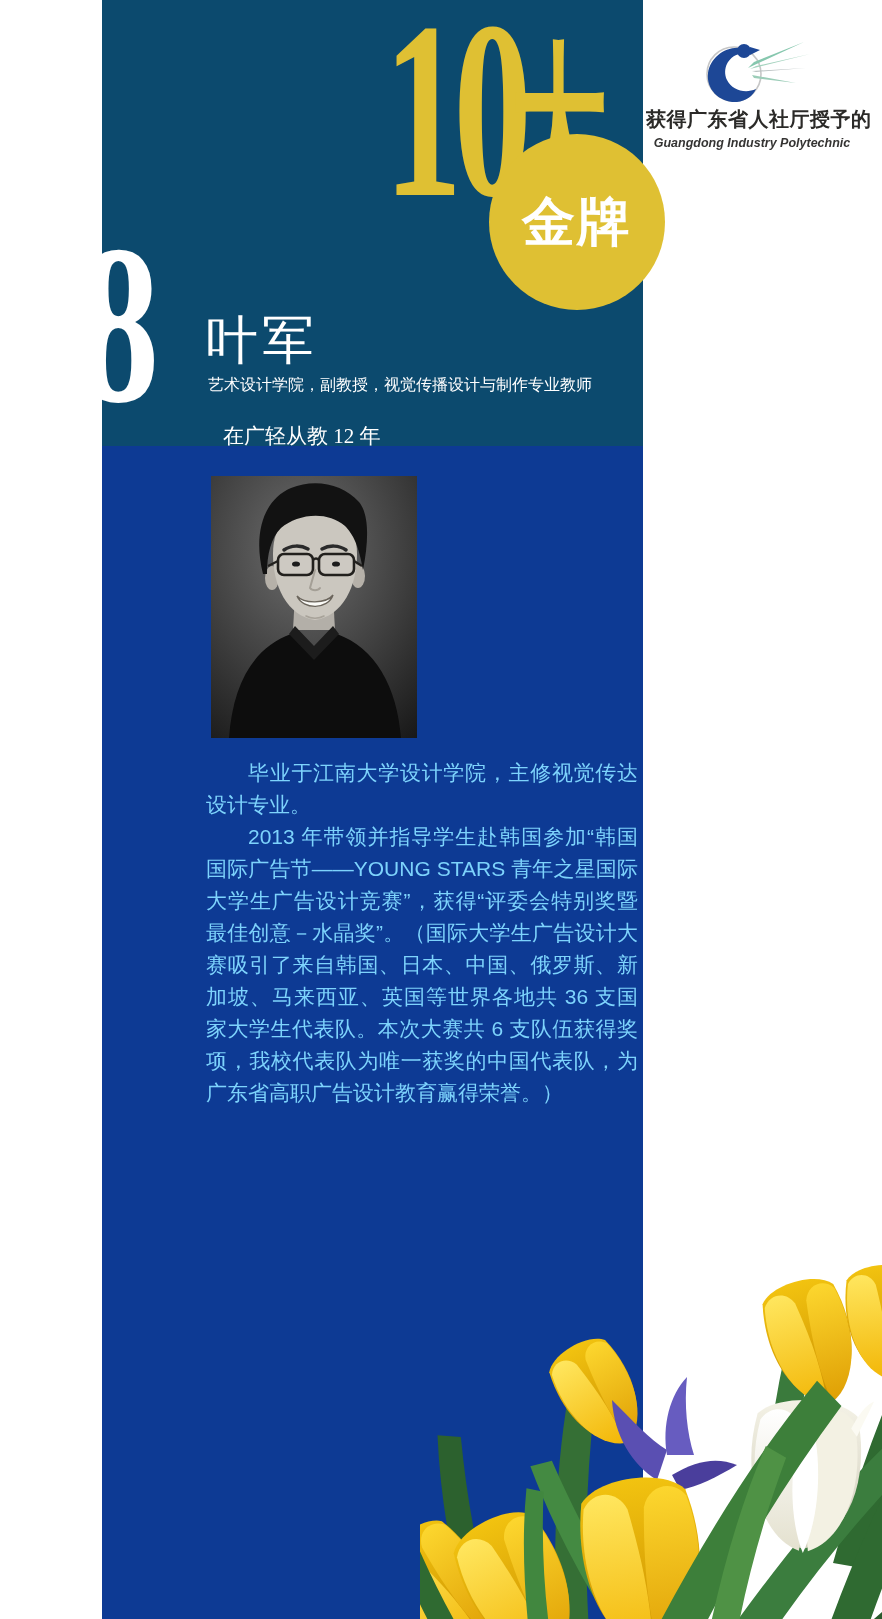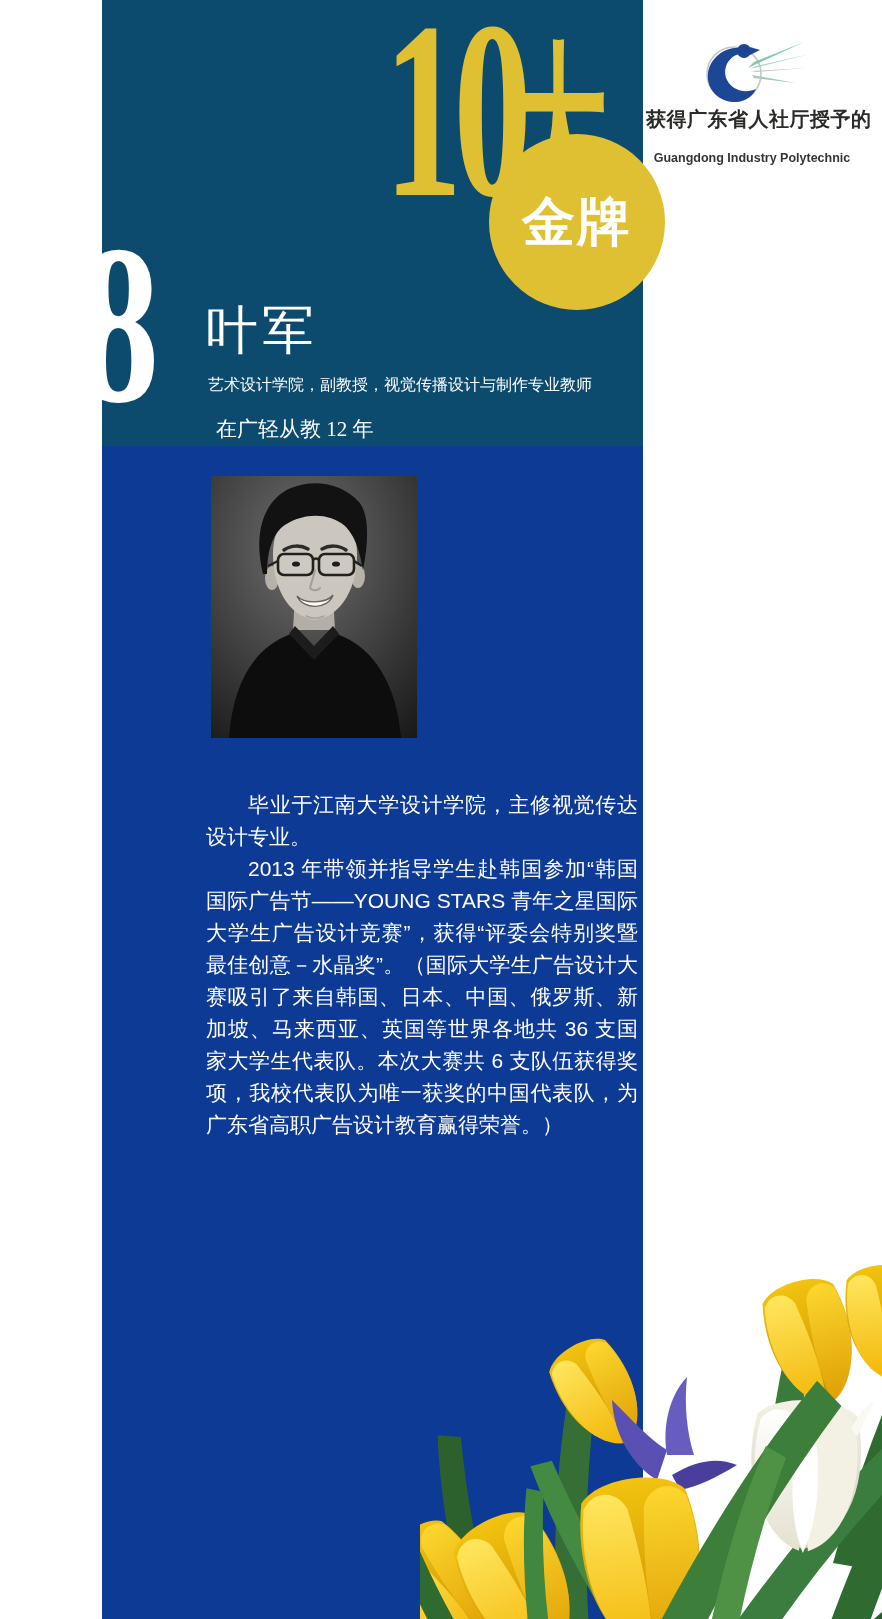--- a/index.html
+++ b/index.html
@@ -17,43 +17,43 @@
   .big-da{
     position:absolute;left:408px;top:40px;margin:0;
     font-size:158px;line-height:1;font-weight:bold;color:#dfc033;
     transform:scale(0.62,1.22);transform-origin:left top;white-space:nowrap;
   }
   .big-eight{
     position:absolute;left:-24px;top:212px;margin:0;
     font-size:226px;line-height:1;font-weight:bold;color:#ffffff;
     transform:scaleX(0.72);transform-origin:left top;
   }
-  .teacher-name{position:absolute;left:104px;top:296px;margin:0;font-size:52px;color:#ffffff;letter-spacing:4px;font-weight:normal;}
+  .teacher-name{position:absolute;left:104px;top:306px;margin:0;font-size:52px;color:#ffffff;letter-spacing:4px;font-weight:normal;}
   .teacher-title1{position:absolute;left:106px;top:375px;margin:0;font-size:16px;color:#ffffff;letter-spacing:0;}
-  .teacher-title2{position:absolute;left:106px;top:407px;margin:8px;font-size:21px;color:#ffffff;}
+  .teacher-title2{position:absolute;left:106px;top:407px;margin:15px;font-size:21px;color:#ffffff;}
   
   .gold-circle{
     position:absolute;left:489px;top:134px;width:176px;height:176px;border-radius:50%;
     background:#dfc033;z-index:3;display:flex;flex-direction:column;align-items:center;justify-content:center;
   }
   .gold-circle .line{font-size:53px;line-height:56px;font-weight:bold;color:#ffffff;letter-spacing:2px;}
   
   .logo{position:absolute;left:646px;top:38px;width:212px;text-align:center;z-index:2;}
   .logo svg{display:block;margin:0 auto;}
   .logo-cn{
     font-family:"DejaVu Serif","Liberation Serif",serif;font-weight:bold;
     font-size:20px;color:#2b2a28;letter-spacing:0.5px;margin-top:2px;white-space:nowrap;
   }
-  .logo-en{font-size:12.5px;font-weight:bold;color:#353433;margin-top:18px;white-space:nowrap;}
+  .logo-en{font-size:12.5px;font-weight:bold;color:#353433;margin-top:3px;white-space:nowrap;font-style:italic;}
   
   .blue-panel{position:absolute;left:102px;top:446px;width:541px;height:1173px;background:#0d3a94;z-index:1;}
   .photo{position:absolute;left:109px;top:30px;width:206px;height:262px;overflow:hidden;}
   .bio{
     position:absolute;left:104px;top:311px;width:432px;
-    font-size:21px;line-height:32px;color:#ffffff;text-align:justify;margin-top:32px;
+    font-size:21px;line-height:32px;color:#7dd3fc;text-align:justify;
   }
   .bio p{margin:0;text-indent:2em;}
   .bio p.gap{margin-top:32px;}
   
   .flowers{position:absolute;left:420px;top:1247px;width:462px;height:372px;z-index:5;}
 </style>
 </head>
 <body>
 
 <div class="page">

